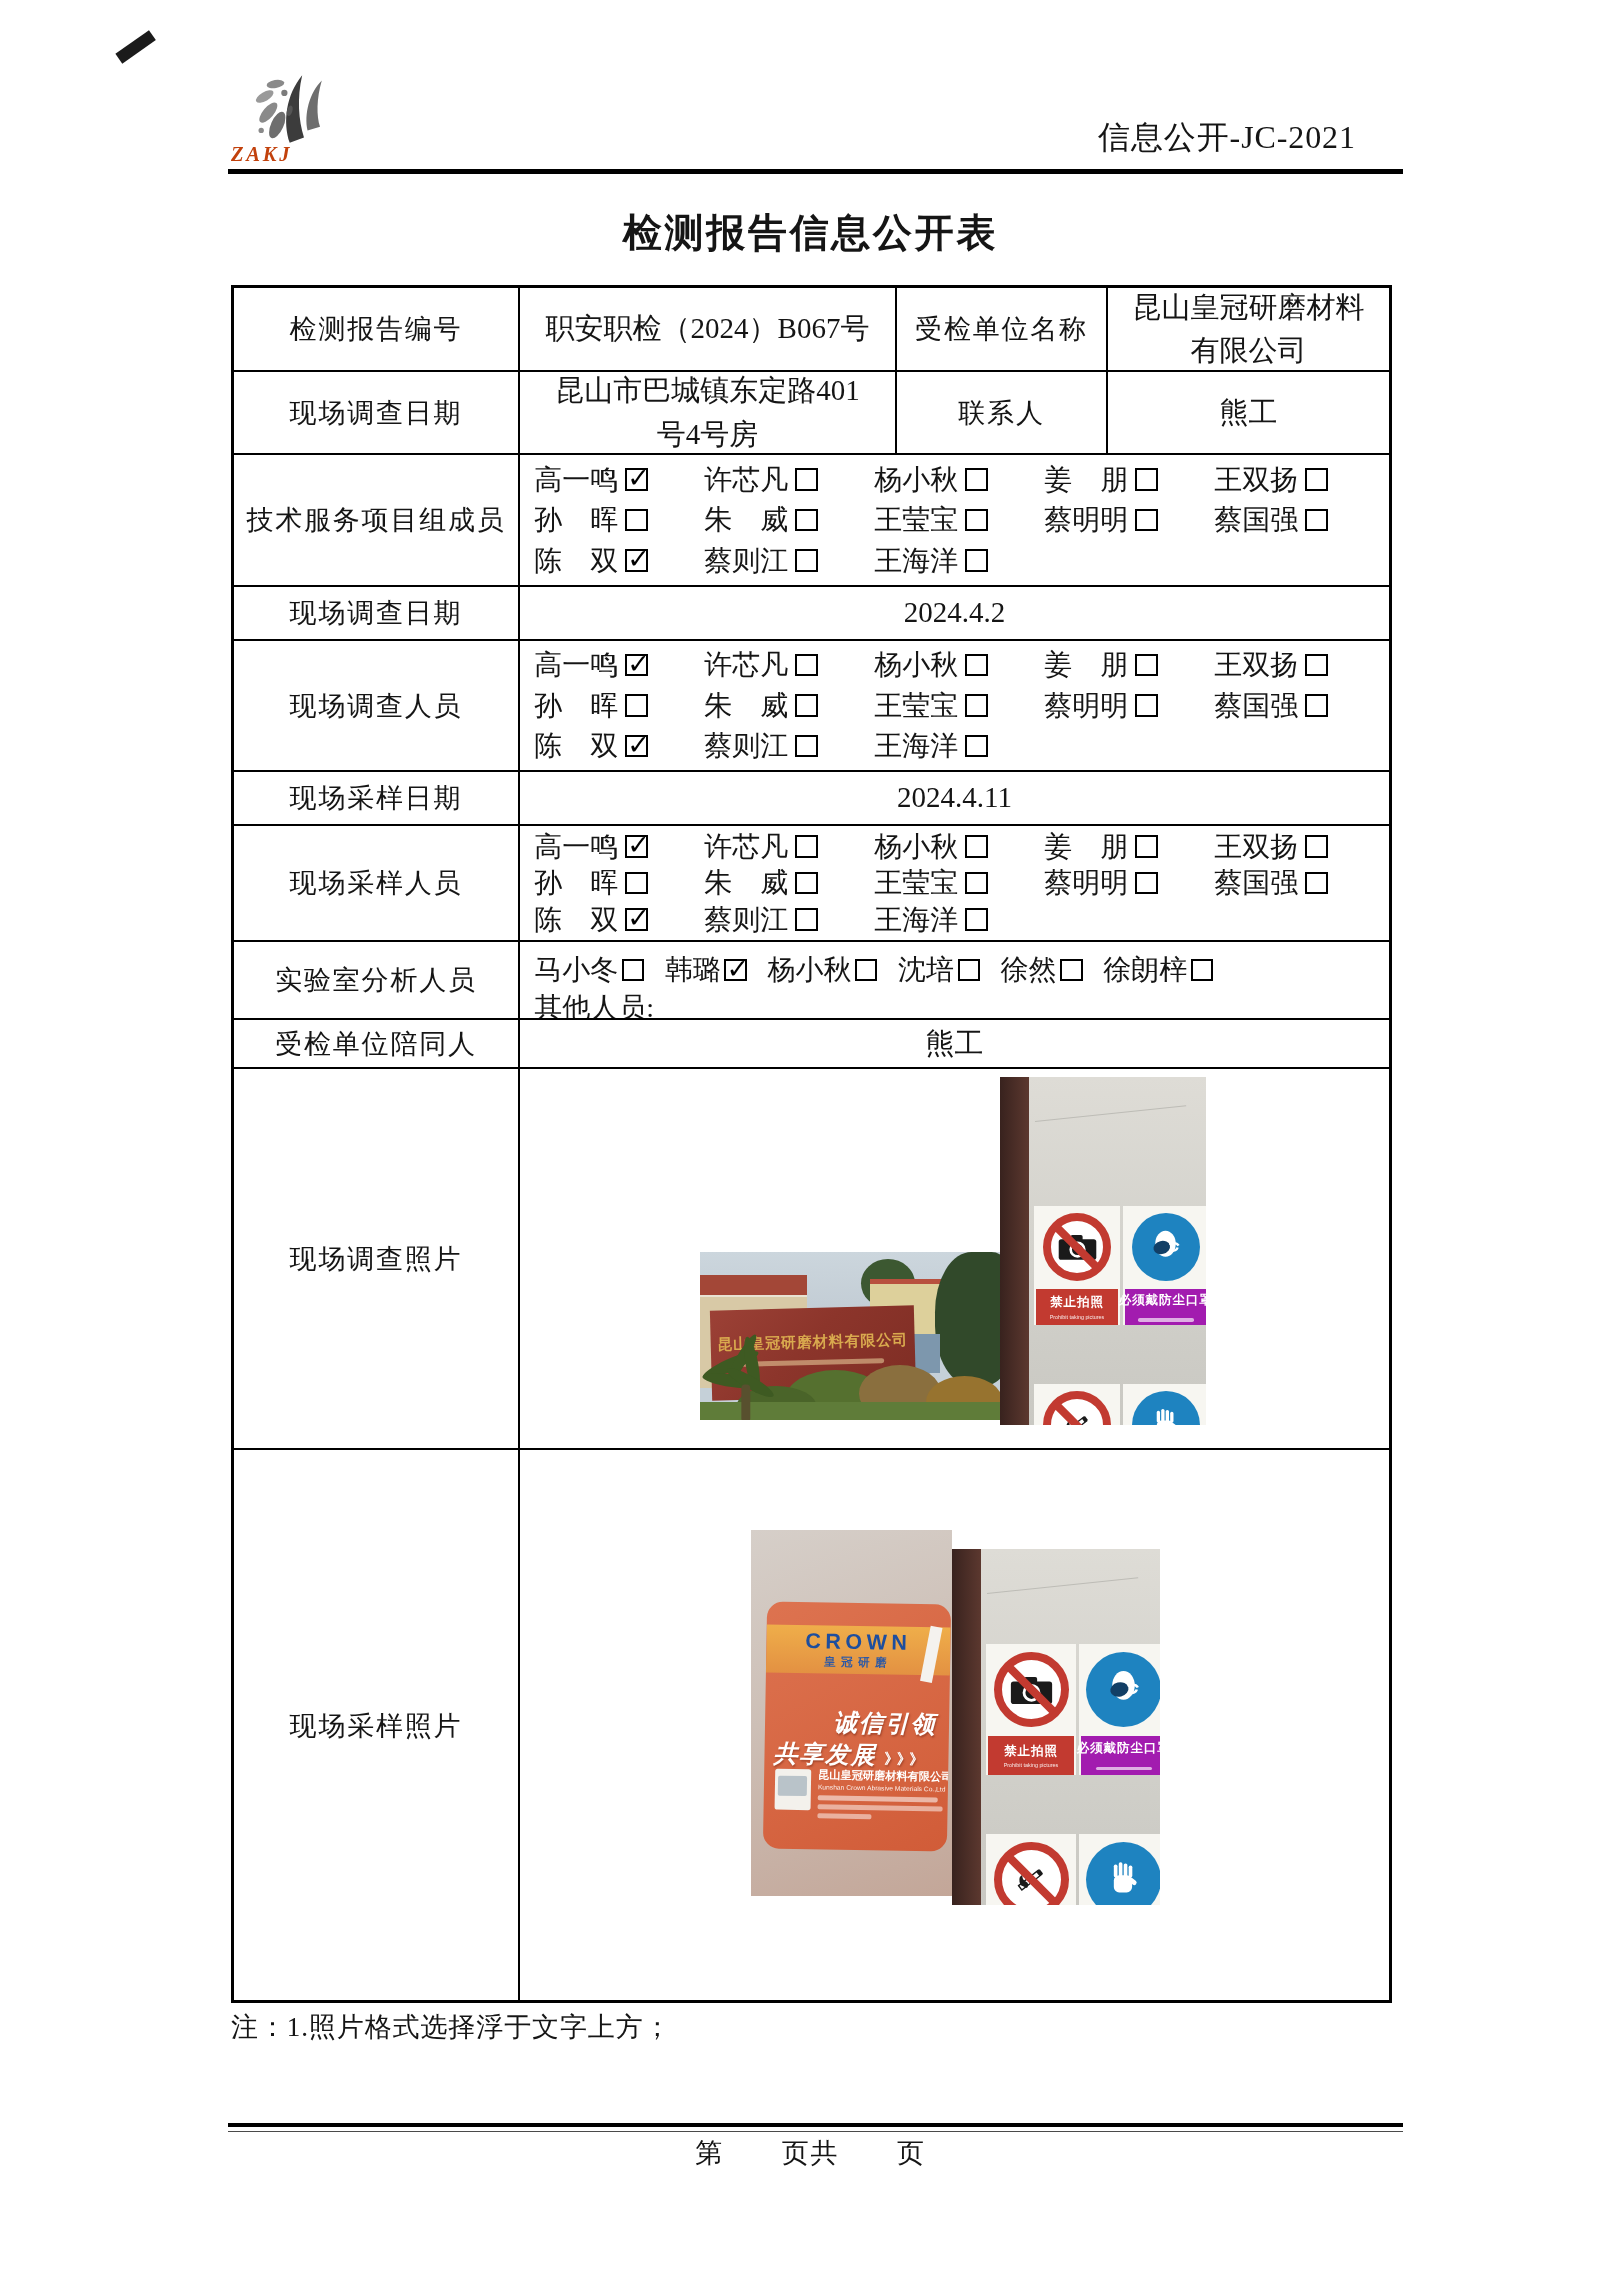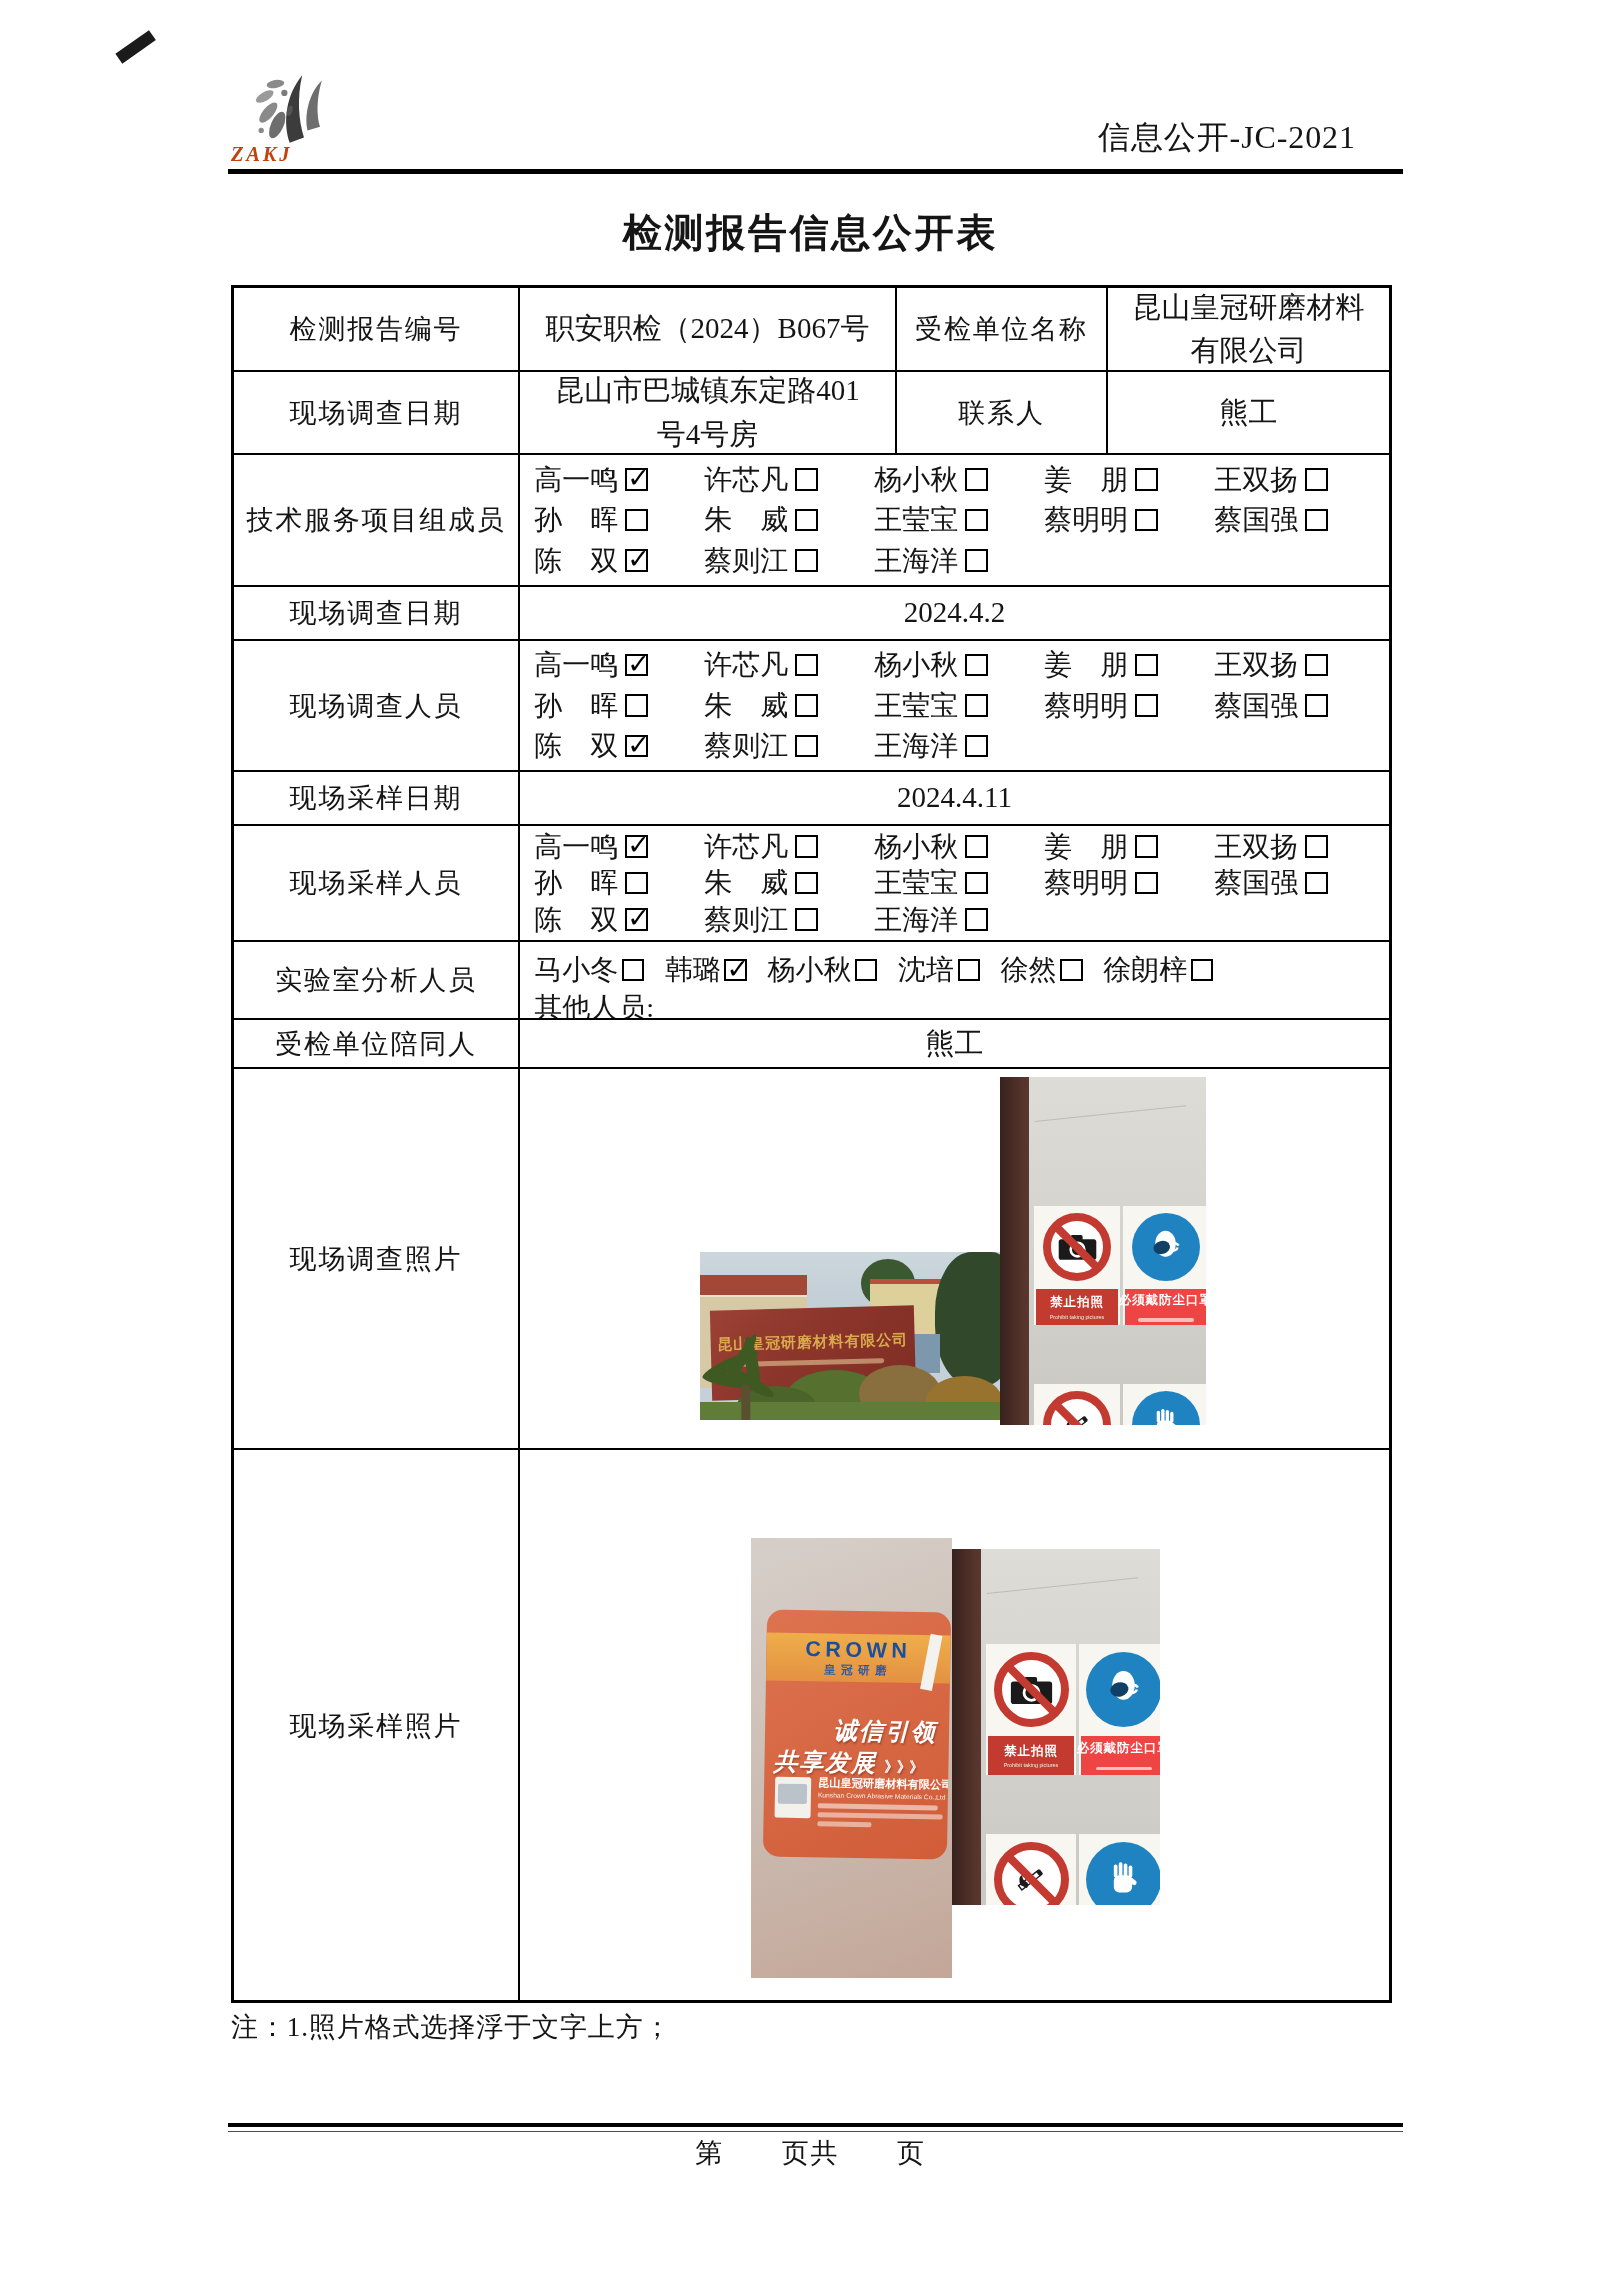--- a/index.html
+++ b/index.html
@@ -56,21 +56,21 @@
   .sign{width:86px;display:flex;flex-direction:column;align-items:center;margin-right:2.7px;
         background:#f7f6f1;padding:4.5px 0 0 0;margin-top:48px;}
   .iconwrap{height:73px;display:flex;align-items:center;justify-content:center;}
   .ring{width:68px;height:68px;border:8px solid #c23a30;border-radius:50%;background:#fff;position:relative;
         box-sizing:border-box;display:flex;align-items:center;justify-content:center;}
   .slash{position:absolute;left:-2.7px;top:22.4px;width:57px;height:8px;background:#c23a30;transform:rotate(45deg);}
   .disc{width:68px;height:68px;border-radius:50%;background:#1e83c0;display:flex;align-items:center;justify-content:center;}
   .bar{margin-top:5.4px;width:82px;height:36px;display:flex;flex-direction:column;align-items:center;
        justify-content:center;color:#fff;}
   .bar.redb{background:#c23a30;}
-  .bar.blueb{background:#ef4444;gap:6px;}
+  .bar.blueb{background:#a21caf;gap:6px;}
   .bar .cjk{font-size:12.5px;font-weight:bold;white-space:nowrap;letter-spacing:0.9px;
             font-family:"Liberation Sans","DejaVu Sans",sans-serif;}
   .bar .en{font-size:5.4px;font-style:normal;margin-top:2.7px;opacity:.9;white-space:nowrap;
            font-family:"Liberation Sans","DejaVu Sans",sans-serif;}
   .blurline{width:56px;height:3.6px;border-radius:1.8px;background:rgba(255,255,255,.65);margin-top:3.6px;}
   .signs-lg .ring,.signs-lg .disc{width:75px;height:75px;}
   .signs-lg .iconwrap{height:82px;}
   .signs-lg .sign{width:90px;}
   .signs-lg .bar{width:86px;height:39px;}
   .signs-lg .slash{width:64px;top:25px;}
@@ -88,21 +88,21 @@
   .b-wall{position:absolute;left:10.7px;top:56px;width:204px;height:90px;
           background:linear-gradient(135deg,#9c4136 0%,#8c352b 45%,#7e2d24 100%);transform:rotate(-1.5deg);}
   .b-wall-text{position:absolute;left:0;top:25px;width:100%;text-align:center;color:#d9a94e;
                font-size:15px;font-weight:bold;letter-spacing:0.9px;white-space:nowrap;}
   .b-wall-en{position:absolute;left:30px;top:52px;width:143px;height:5.4px;background:rgba(236,214,160,.55);border-radius:2.7px;}
   .bush{position:absolute;border-radius:50%;}
   .b-grass{position:absolute;left:0;top:150px;width:100%;height:18px;background:#5f7c39;}
   .palm{position:absolute;left:-5.4px;top:77px;width:107px;height:93px;}
 
   
-  .beige{position:absolute;left:231px;top:88px;width:201px;height:440px;overflow:hidden;
+  .beige{position:absolute;left:231px;top:80px;width:201px;height:366px;overflow:hidden;
          background:linear-gradient(160deg,#d6cfc9 0%,#cdbfb6 45%,#c3a698 100%);}
   .board{position:absolute;left:14.3px;top:73px;width:184px;height:247px;background:linear-gradient(150deg,#dd7350,#d15c38);
          border-radius:16px;transform:rotate(1deg);overflow:hidden;}
   .board-band{position:absolute;left:0;top:23px;width:100%;height:48px;background:linear-gradient(#efae4a,#e39142);}
   .board-brand{position:absolute;left:0;top:27px;width:100%;text-align:center;color:#1d4e9e;font-weight:bold;
                font-size:21.5px;letter-spacing:4.5px;font-family:"Liberation Sans","DejaVu Sans",sans-serif;}
   .board-brandsub{position:absolute;left:0;top:52px;width:100%;text-align:center;color:#2d59a5;
                font-size:11.6px;letter-spacing:5.4px;font-weight:bold;}
   .board-stripe{position:absolute;left:159px;top:21.5px;width:11.6px;height:56px;background:#f4f2ee;transform:rotate(10deg);}
   .slogan1{position:absolute;right:12.5px;top:104px;color:#fff;font-size:24px;font-weight:bold;font-style:italic;

